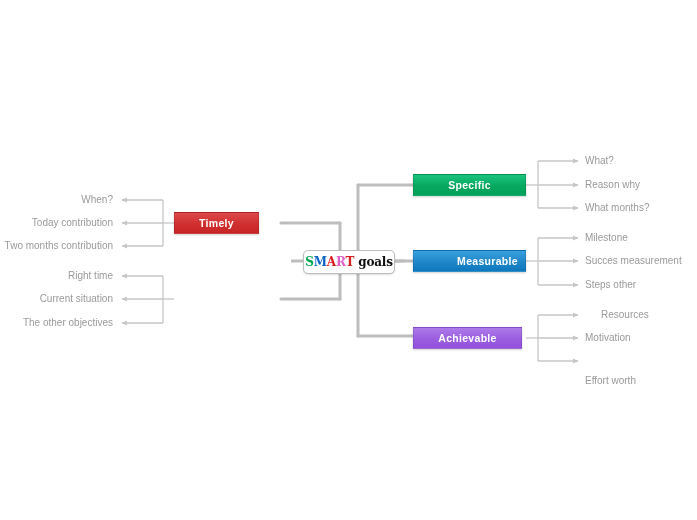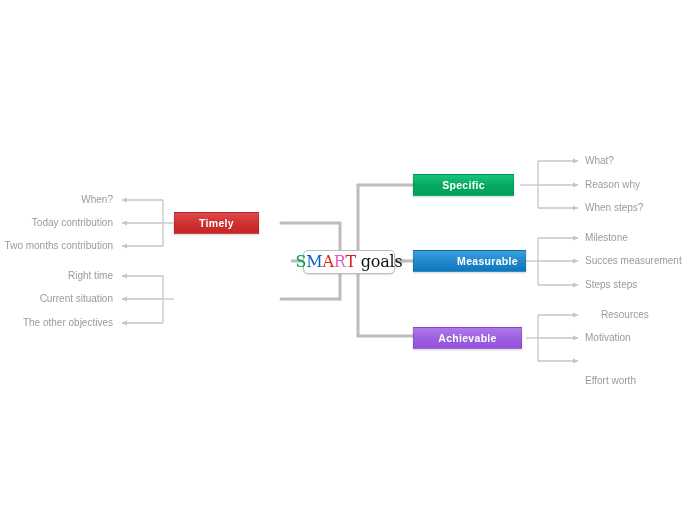--- a/index.html
+++ b/index.html
@@ -40,22 +40,22 @@
     border: 1px solid #bdbdbd;
     border-radius: 5px;
     box-shadow: 0 1px 2px rgba(0,0,0,0.13);
     display: flex;
     align-items: center;
     justify-content: center;
     z-index: 6;
   }
   .center-text {
     font-family: "DejaVu Serif", "Liberation Serif", serif;
-    font-weight: normal;
-    font-size: 16px;
+    font-weight: bold;
+    font-size: 12px;
     line-height: 1;
     white-space: nowrap;
     letter-spacing: -0.2px;
   }
   .center-text .l1 { color: #00a550; }
   .center-text .l2 { color: #0b63c4; }
   .center-text .l3 { color: #d91c1c; }
   .center-text .l4 { color: #e060c8; }
   .center-text .l5 { color: #d91c1c; }
   .center-text .goals { color: #111111; }
@@ -72,21 +72,21 @@
     font-weight: bold;
     letter-spacing: 0.3px;
     z-index: 5;
     border: 1px solid rgba(0,0,0,0.10);
     box-shadow: 0 1px 2px rgba(0,0,0,0.18);
     box-sizing: border-box;
     white-space: nowrap;
   }
 
   .node-specific {
-    left: 413px; top: 174px; width: 101px;
+    left: 413px; top: 174px; width: 113px;
     background: linear-gradient(180deg, #19c37d 0%, #07a85f 55%, #03a15a 100%);
   }
   .node-measurable {
     left: 413px; top: 250px; width: 113px;
     background: linear-gradient(180deg, #3aa0dd 0%, #1f86c9 55%, #0f78bd 100%);
     padding-left: 36px;
   }
   .node-achievable {
     left: 413px; top: 327px; width: 109px;
     background: linear-gradient(180deg, #ad7ae8 0%, #9b5ee0 55%, #9450dd 100%);
@@ -185,25 +185,25 @@
     <span>Achievable</span>
   </div>
 
   <div class="branch-node node-timely">
     <span>Timely</span>
   </div>
 
 
   <div class="leaf leaf-right" style="left:585px; top:155px;">What?</div>
   <div class="leaf leaf-right" style="left:585px; top:179px;">Reason why</div>
-  <div class="leaf leaf-right" style="left:585px; top:202px;">When steps?</div>
+  <div class="leaf leaf-right" style="left:585px; top:202px;">What months?</div>
 
   <div class="leaf leaf-right" style="left:585px; top:232px;">Milestone</div>
   <div class="leaf leaf-right" style="left:585px; top:255px;">Succes measurement</div>
-  <div class="leaf leaf-right" style="left:585px; top:279px;">Steps steps</div>
+  <div class="leaf leaf-right" style="left:585px; top:279px;">Steps other</div>
 
   <div class="leaf leaf-right" style="left:585px; top:309px;padding-left:16px;">Resources</div>
   <div class="leaf leaf-right" style="left:585px; top:332px;">Motivation</div>
   <div class="leaf leaf-right" style="left:585px; top:355px;margin-top:20px;">Effort worth</div>
 
   <div class="leaf leaf-left" style="right:584px; top:194px;">When?</div>
   <div class="leaf leaf-left" style="right:584px; top:217px;">Today contribution</div>
   <div class="leaf leaf-left" style="right:584px; top:240px;">Two months contribution</div>
 
   <div class="leaf leaf-left" style="right:584px; top:270px;">Right time</div>

